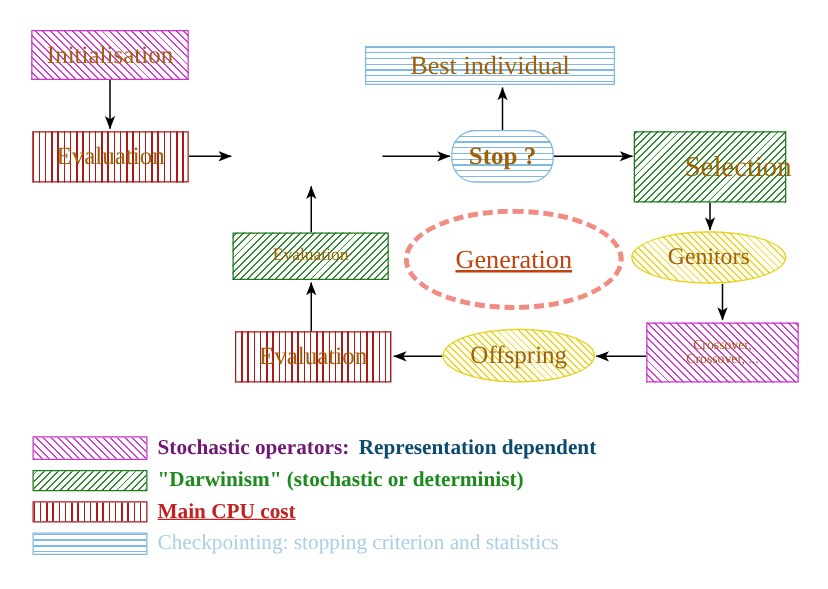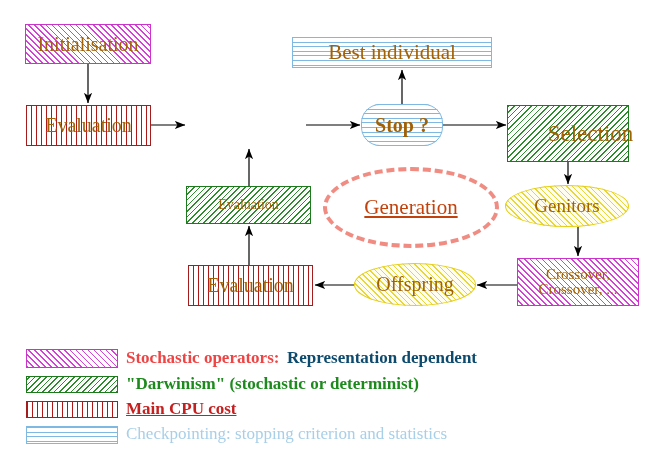--- a/index.html
+++ b/index.html
@@ -114,21 +114,21 @@
   
   .legend-sw {
     position: absolute;
     box-sizing: border-box;
   }
   .legend-txt {
     position: absolute;
     white-space: nowrap;
     font-weight: bold;
   }
-  .lt-magenta { color: #ef4444; }
+  .lt-magenta { color: #701a75; }
   .lt-gold    { color: #0c4a6e; }
   .lt-green   { color: #1d8a1d; }
   .lt-red     { color: #c42020; }
   .lt-blue    { color: #a8cfe8; }
 </style>
 </head>
 <body>
 
 <div id="canvas">
 
@@ -201,21 +201,21 @@
     <div class="frame frame-red"></div>
     <span class="lbl">Evaluation</span>
   </div>
 
   <div class="node ellipse" style="left:354px; top:263px; width:122px; height:43px; font-size:20px;">
     <div class="fill hatch-yellow" style="border-radius:50%;"></div>
     <div class="frame"></div>
     <span class="lbl">Offspring</span>
   </div>
 
-  <div class="node" style="left:517px; top:258px; width:122px; height:48px; font-size:15px; flex-direction:column;">
+  <div class="node" style="left:517px; top:258px; width:122px; height:48px; font-size:11px; flex-direction:column;">
     <div class="fill hatch-magenta"></div>
     <div class="frame frame-magenta"></div>
     <span class="lbl">Crossover,</span>
     <span class="lbl">Crossover, ...</span>
   </div>
 
   <div class="gen-ellipse" style="left:323px; top:167px; width:176px; height:81px; font-size:21px;">
     <span>Generation</span>
   </div>
 

